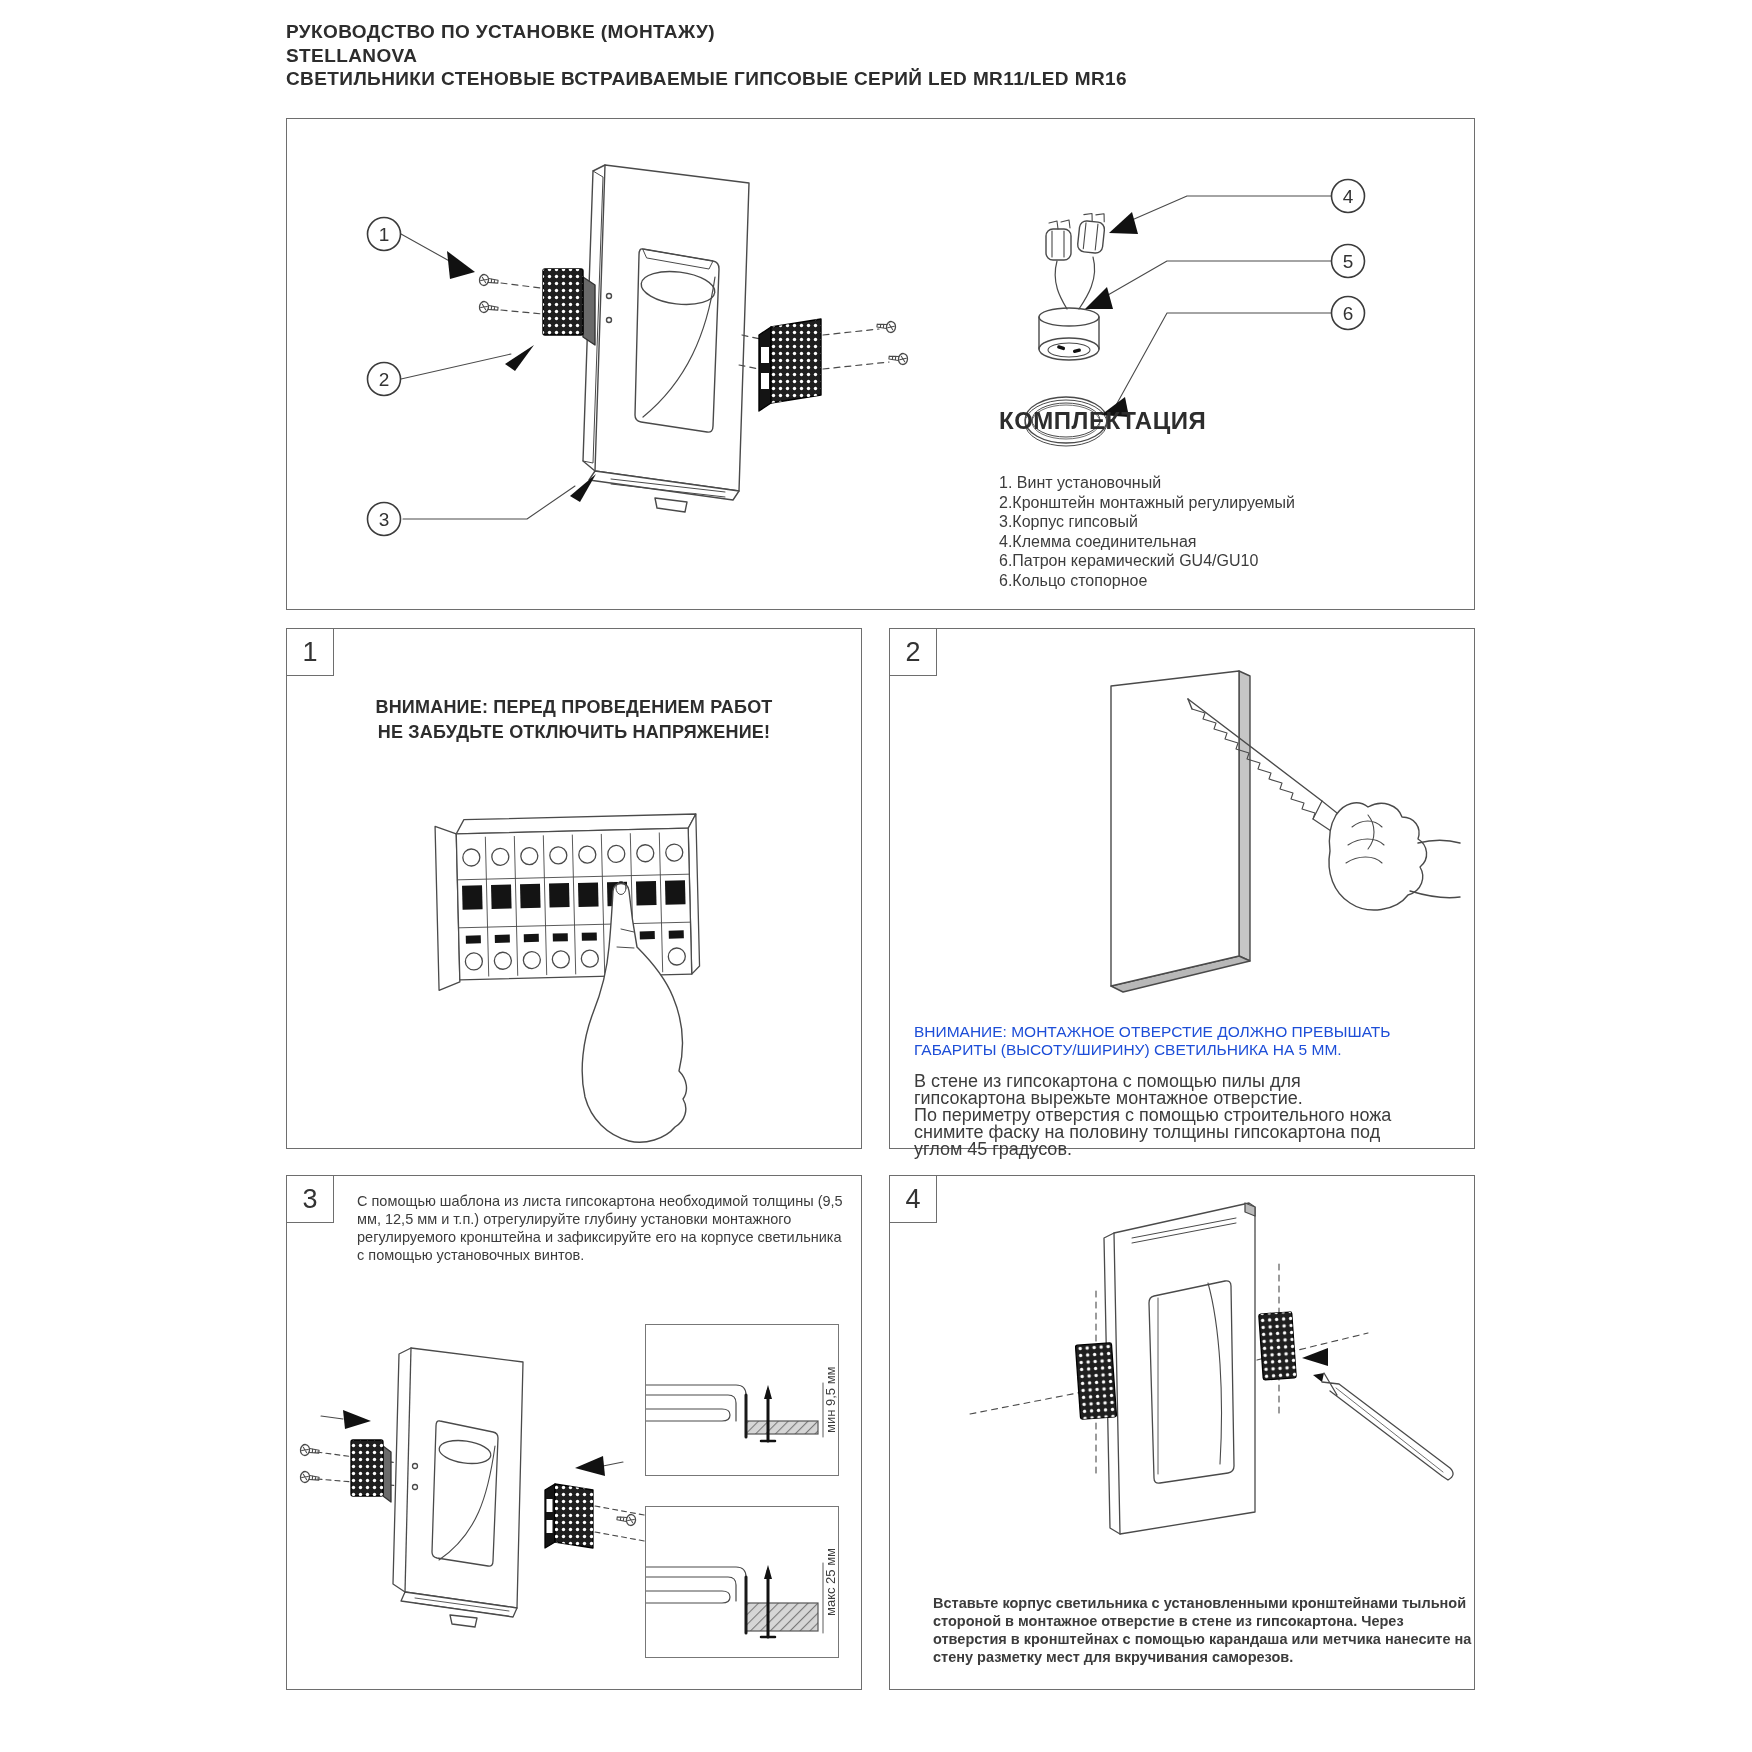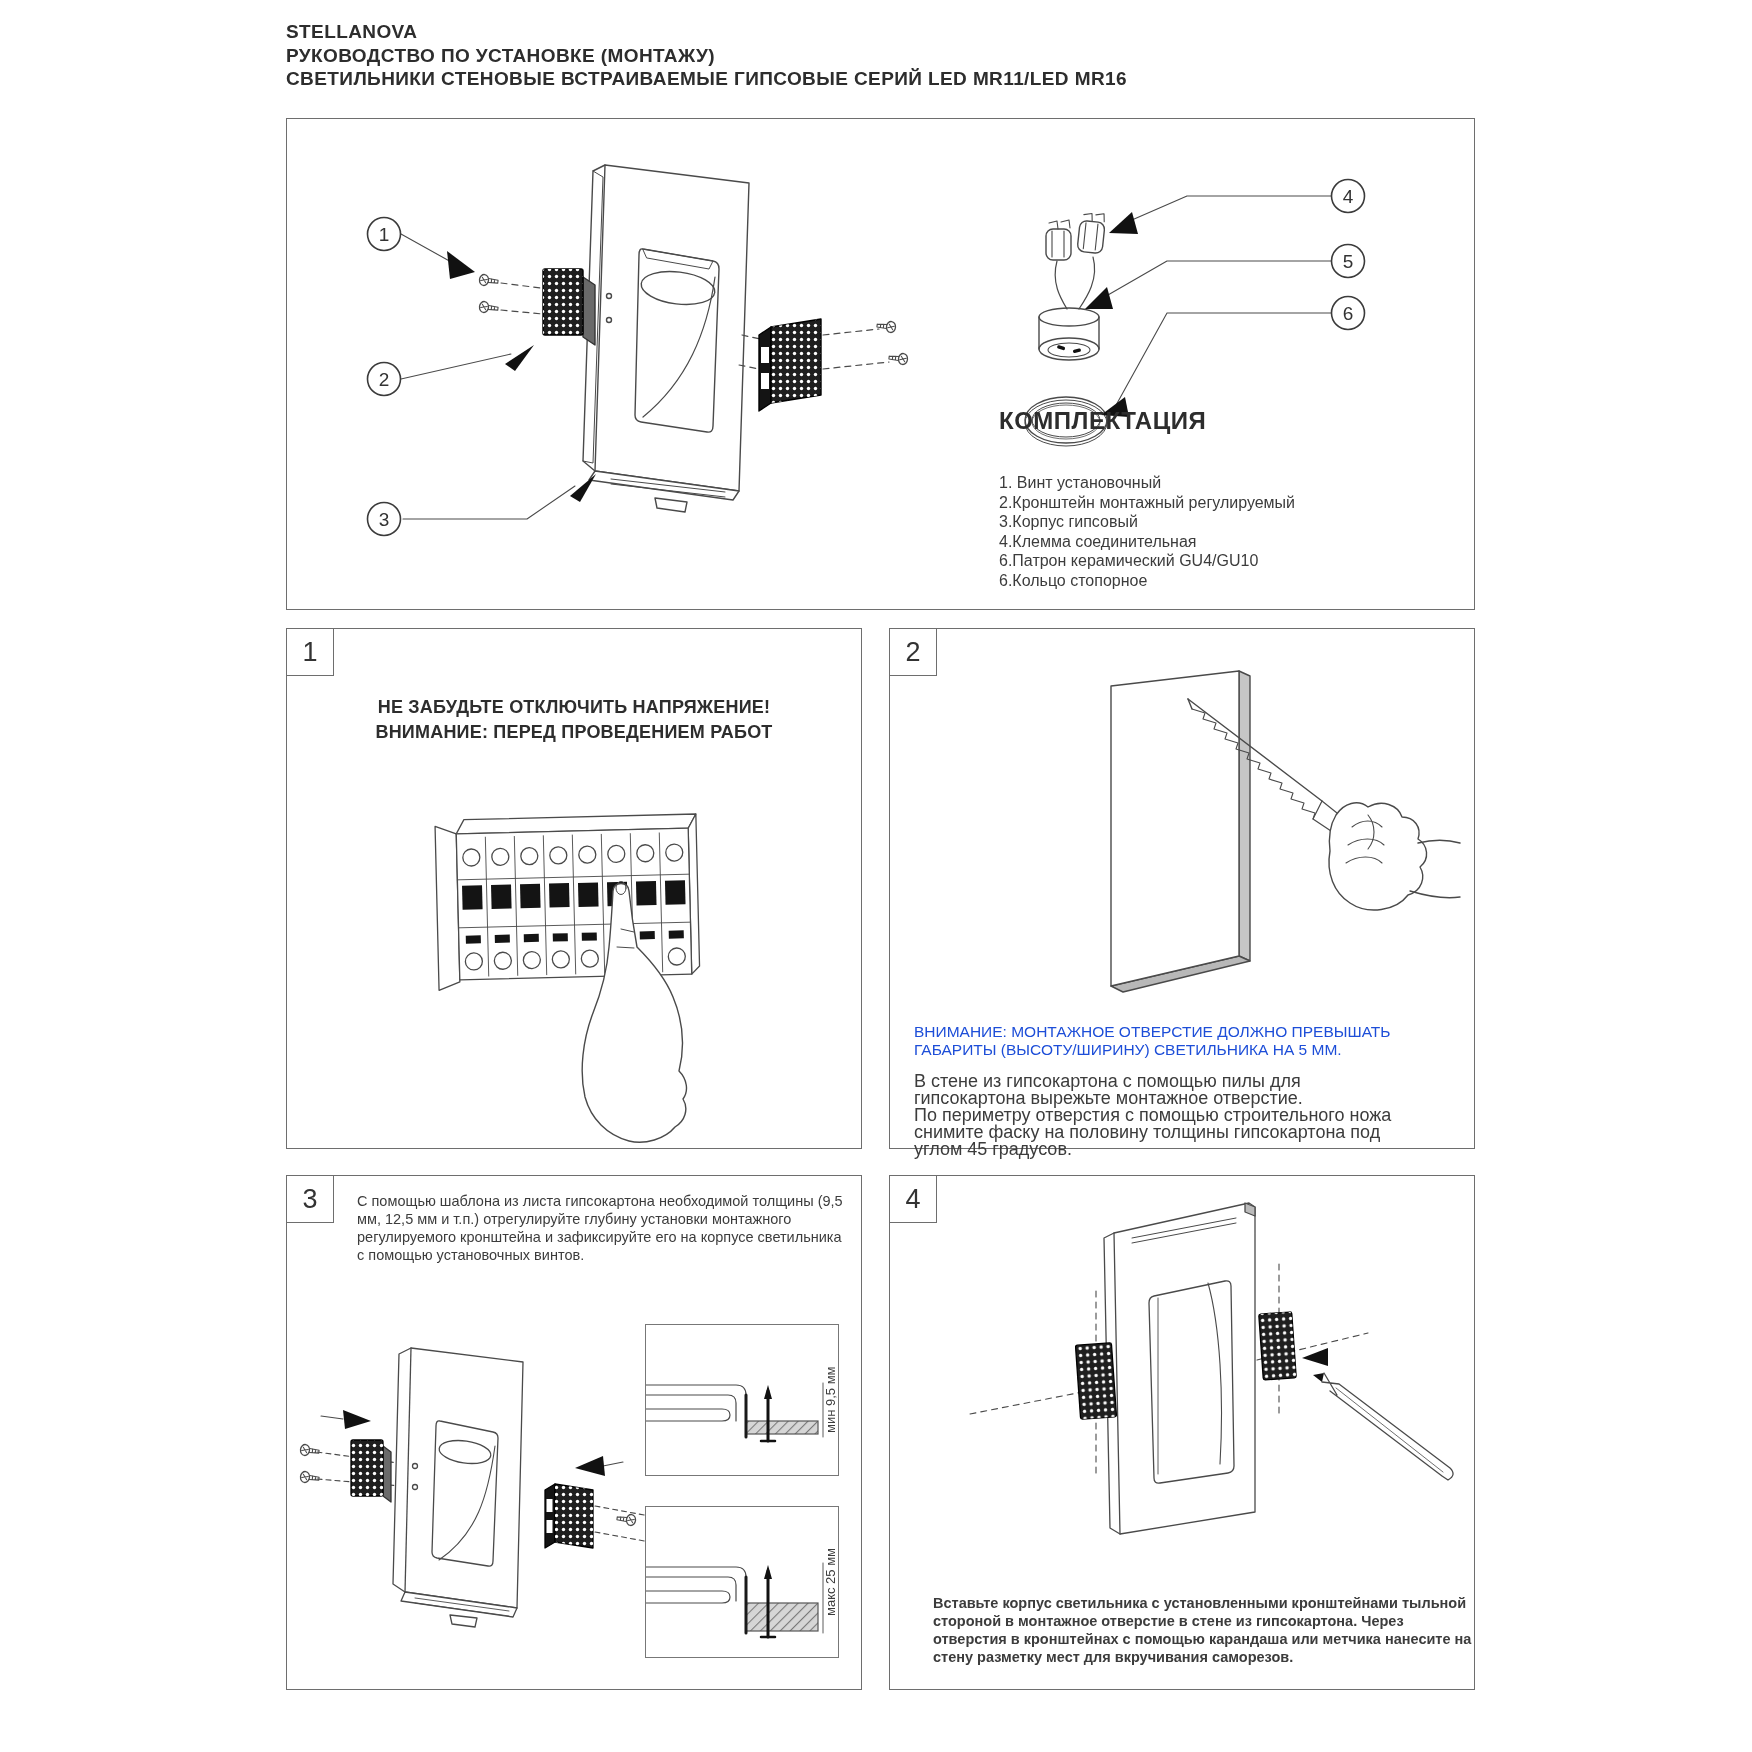--- a/index.html
+++ b/index.html
@@ -39,22 +39,22 @@
       <path d="M-2,-2.6 L2,2.6 M-3.2,1 L3.2,-1" stroke="#4a4a4a" stroke-width="1" fill="none"></path>
       <path d="M4.5,-2 L14,-1.4 M4.5,2 L14,1.4 M14,-1.4 L14,1.4 M7.5,-1.8 L7.5,1.8 M10.5,-1.6 L10.5,1.6" stroke="#4a4a4a" stroke-width="1.1" fill="none"></path>
     </g>
     <g id="ccirc">
         <circle r="16.5" fill="#fff" stroke="#3b3b3b" stroke-width="1.6"></circle>
       </g>
   </defs>
 </svg>
 
 <div class="abs hdr">
+  <div>РУКОВОДСТВО ПО УСТАНОВКЕ (МОНТАЖУ)</div>
   <div>STELLANOVA</div>
-  <div>РУКОВОДСТВО ПО УСТАНОВКЕ (МОНТАЖУ)</div>
   <div>СВЕТИЛЬНИКИ СТЕНОВЫЕ ВСТРАИВАЕМЫЕ ГИПСОВЫЕ СЕРИЙ LED MR11/LED MR16</div>
 </div>
 
 <div class="panel" style="left:286px;top:118px;width:1187px;height:490px;">
   <svg width="1187" height="490" viewBox="0 0 1187 490">
     <g stroke="#4a4a4a" stroke-width="1.4" fill="none" stroke-linejoin="round" stroke-linecap="round">
 
       <g stroke-dasharray="6 5" stroke-width="1.2">
         <path d="M214,164 L318,177"></path>
           <path d="M214,191 L318,201"></path>
@@ -166,22 +166,22 @@
     <div>3.Корпус гипсовый</div>
     <div>4.Клемма соединительная</div>
     <div>6.Патрон керамический GU4/GU10</div>
     <div>6.Кольцо стопорное</div>
   </div>
 </div>
 
 <div class="panel" style="left:286px;top:628px;width:574px;height:519px;">
   <div class="numbox">1</div>
   <div class="abs warn-big" style="left:0;right:0;top:66px;">
+    <div>ВНИМАНИЕ: ПЕРЕД ПРОВЕДЕНИЕМ РАБОТ</div>
     <div>НЕ ЗАБУДЬТЕ ОТКЛЮЧИТЬ НАПРЯЖЕНИЕ!</div>
-    <div>ВНИМАНИЕ: ПЕРЕД ПРОВЕДЕНИЕМ РАБОТ</div>
   </div>
   <svg class="abs" style="left:0;top:0;" width="574" height="519" viewBox="0 0 574 519">
     <g stroke="#4a4a4a" stroke-width="1.3" fill="none" stroke-linejoin="round" stroke-linecap="round" transform="rotate(-1.4 287 275)">
       <polygon points="150,194 171,202 171,350 150,358" fill="#fff"></polygon>
       <polygon points="171,202 403,202 411,188 179,188" fill="#fff"></polygon>
       <polygon points="403,202 411,188 411,340 403,348" fill="#fff"></polygon>
       <rect x="171" y="202" width="232" height="146" fill="#fff"></rect>
       <path d="M171,248 L403,248 M171,296 L403,296" stroke-width="0.9"></path>
       <path d="M200,206 V345 M229,206 V345 M258,206 V345 M287,206 V345 M316,206 V345 M345,206 V345 M374,206 V345" stroke-width="0.9"></path>
       <g>

